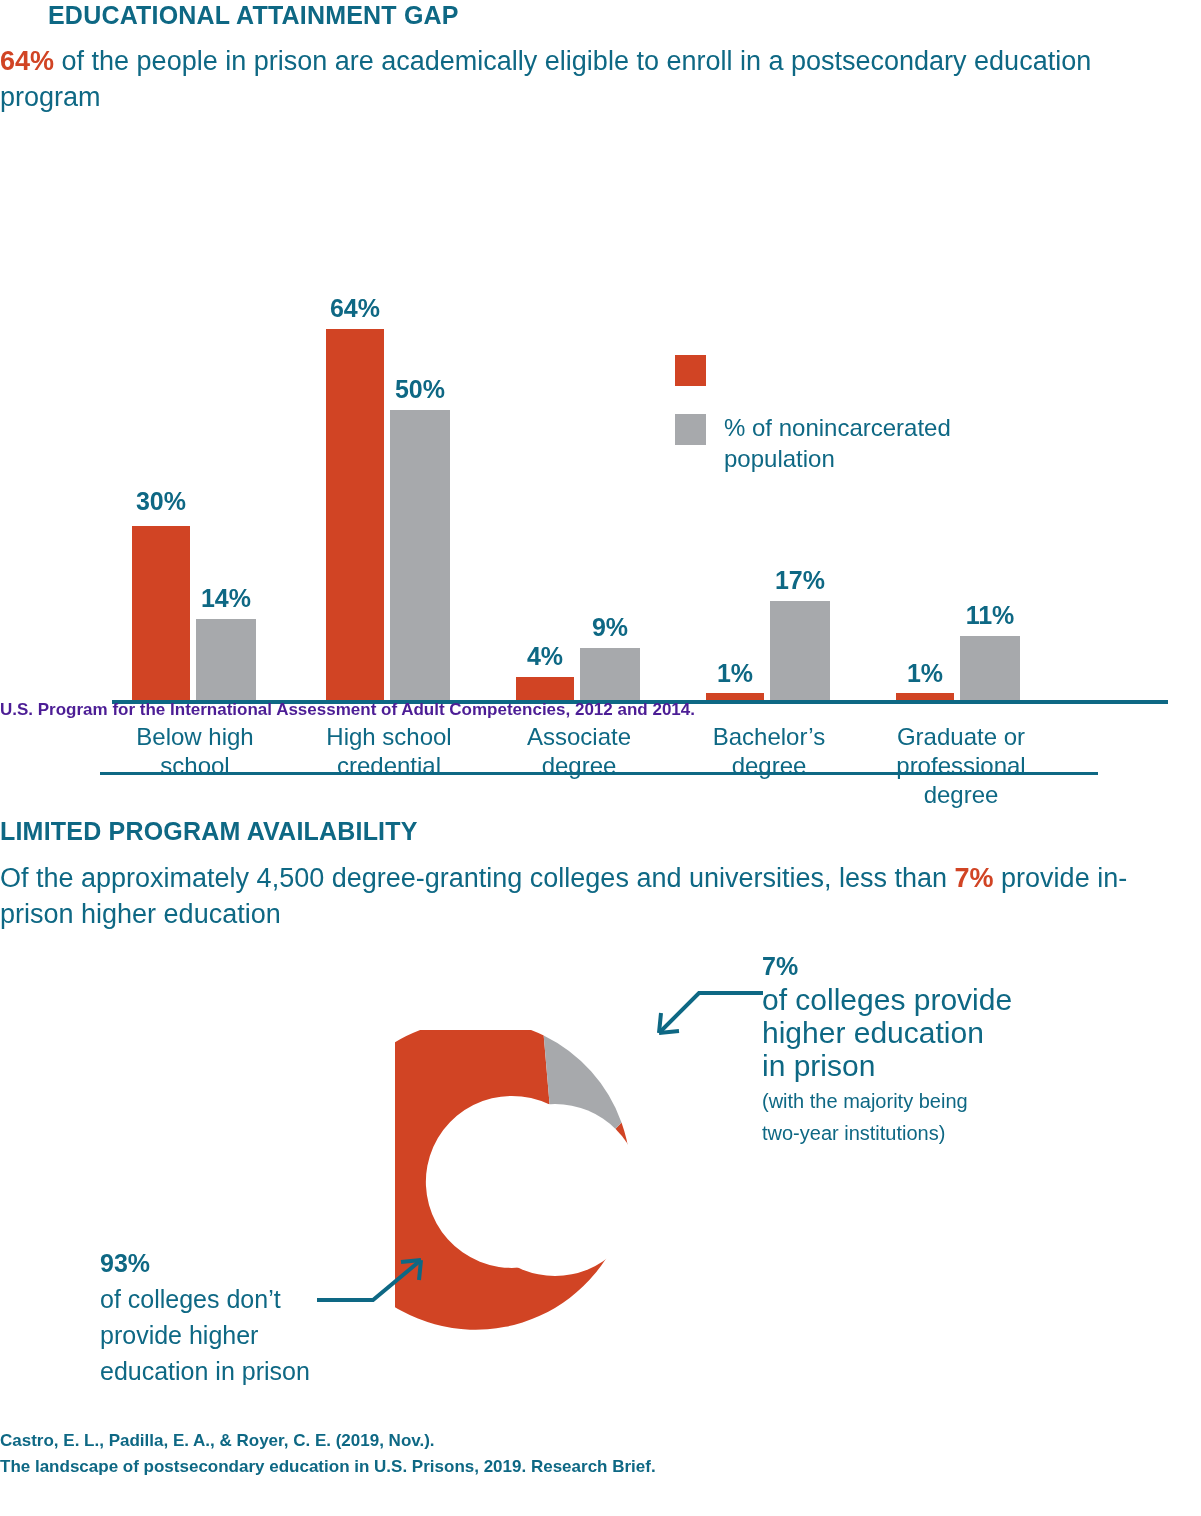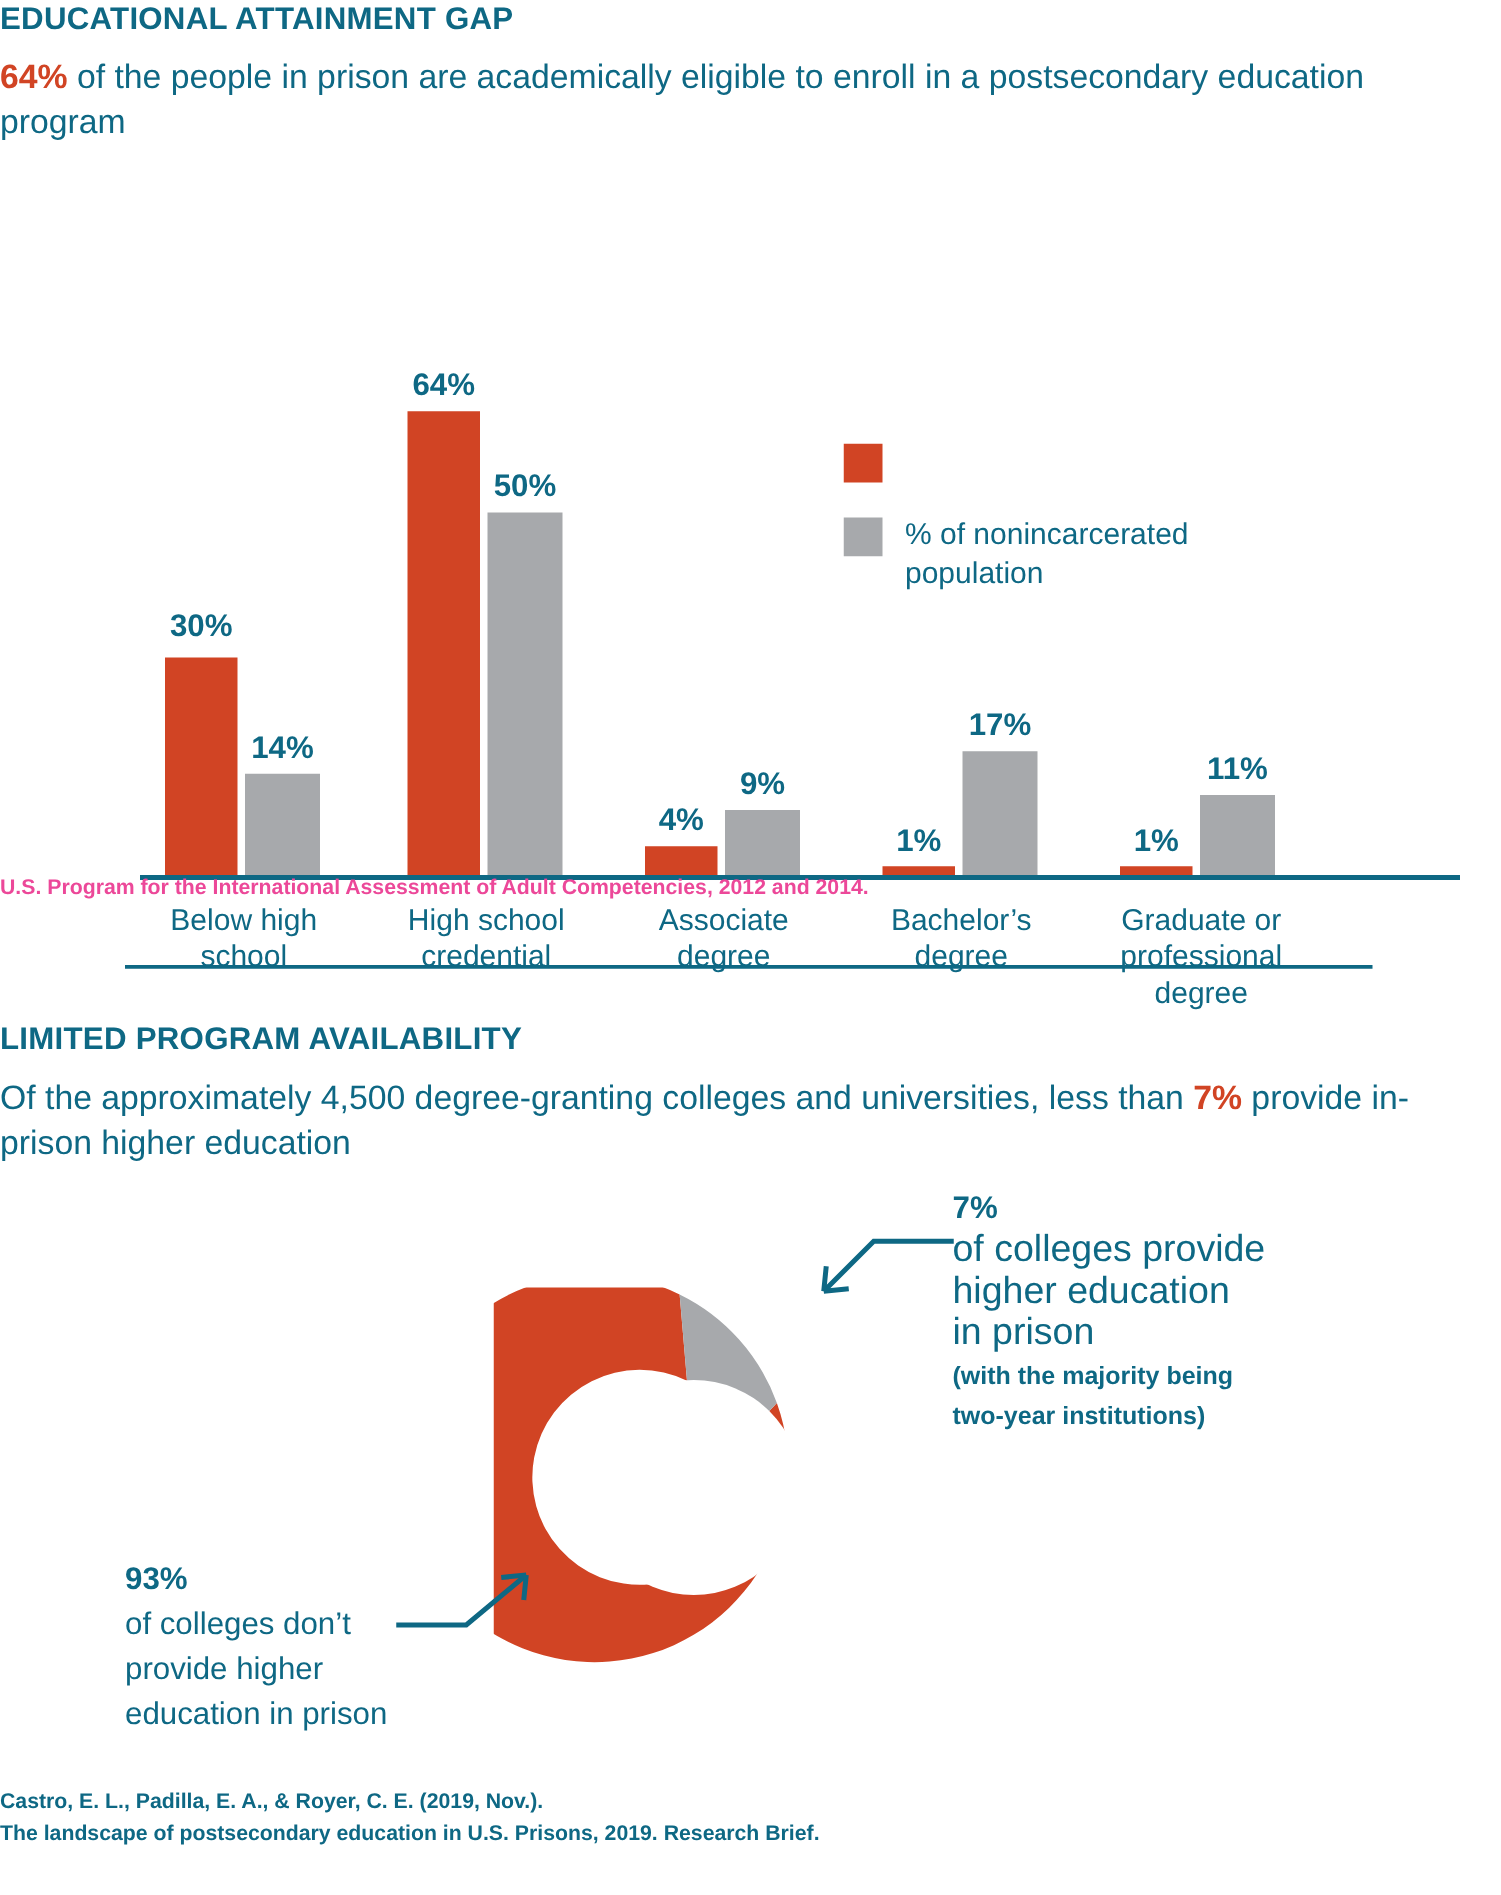--- a/index.html
+++ b/index.html
@@ -18,20 +18,21 @@
   }
 
   
   #section1-heading {
     position: absolute;
     left: 0px; top: 1px;
     font-size: 25px;
     font-weight: bold;
     letter-spacing: 0.2px;
     color: #0E6884;
+    padding-left: 48px;
   }
   #section1-subtitle {
     position: absolute;
     left: 0px; top: 43px;
     width: 1195px;
     font-size: 27px;
     line-height: 36px;
     color: #0E6884;
   }
   #section1-subtitle .lead {
@@ -109,21 +110,21 @@
     line-height: 31px;
     color: #0E6884;
   }
 
   
   #source-1 {
     position: absolute;
     left: 0px; top: 700px;
     font-size: 17px;
     font-weight: bold;
-    color: #ec4899;
+    color: #4c1d95;
   }
 
   
   #divider {
     position: absolute;
     left: 100px; top: 772px;
     width: 998px; height: 3px;
     background: #0E6884;
   }
 
@@ -172,21 +173,21 @@
     font-weight: 600;
   }
   #callout-right .co-body {
     font-size: 30px;
     line-height: 33px;
   }
   #callout-right .co-note {
     margin-top: 6px;
     font-size: 20px;
     line-height: 26px;
-    font-weight: bold;
+    font-weight: normal;
   }
   #callout-left {
     position: absolute;
     left: 100px; top: 1245px;
     width: 260px;
   }
   #callout-left .co-num {
     font-size: 25px;
     line-height: 36px;
     font-weight: 600;

